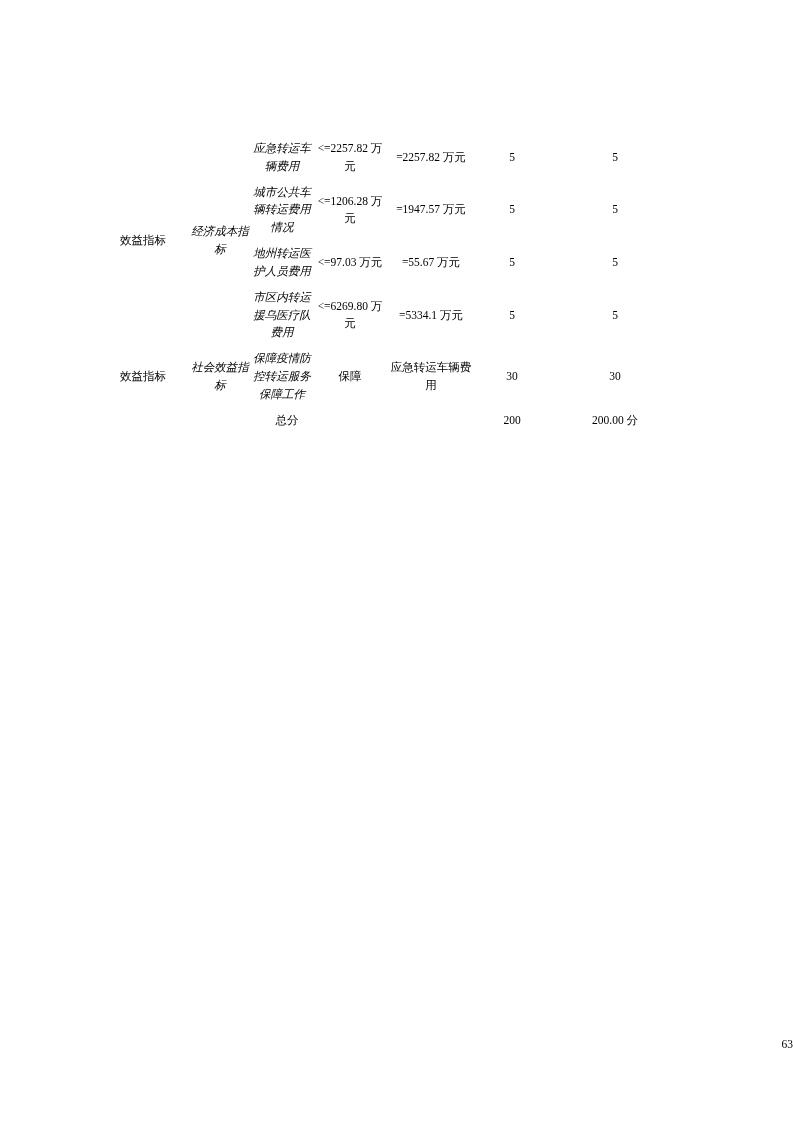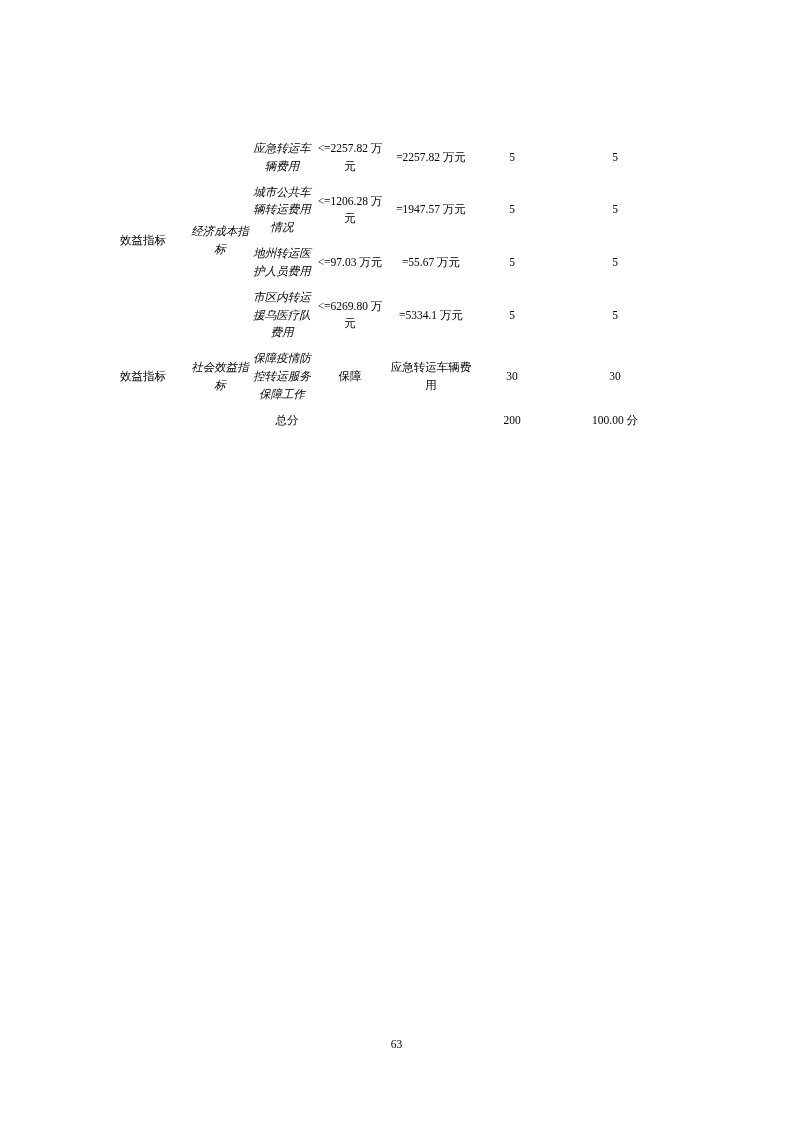--- a/index.html
+++ b/index.html
@@ -67,21 +67,21 @@
     font-size: 11.5px;
   }
   .total-label {
     font-size: 12px;
   }
   .page-number {
     position: absolute;
     left: 0;
     right: 0;
     top: 1038px;
-    text-align: center;
+    text-align: right;
     font-size: 11.5px;
     font-family: "Liberation Serif", "DejaVu Serif", serif;
   }
   .w-narrow-70 { display:inline-block; width:70px; }
   .w-narrow-58 { display:inline-block; width:58px;font-style:italic; }
   .w-narrow-82 { display:inline-block; width:82px; }
 </style>
 </head>
 <body>
 
@@ -140,21 +140,21 @@
           <td class="cell-pad"><span class="w-narrow-58">保障疫情防控转运服务保障工作</span></td>
           <td class="cell-pad"><span class="w-narrow-70">保障</span></td>
           <td class="cell-pad"><span class="w-narrow-82">应急转运车辆费用</span></td>
           <td class="num">30</td>
           <td class="num">30</td>
         </tr>
 
         <tr class="rule-top rule-bottom-thick">
           <td colspan="5" class="total-label cell-pad">总分</td>
           <td class="num">200</td>
-          <td class="num">100.00 分</td>
+          <td class="num">200.00 分</td>
         </tr>
       </tbody>
     </table>
   </div>
 
   <div class="page-number">63</div>
 
 </div>
 
 </body></html>

